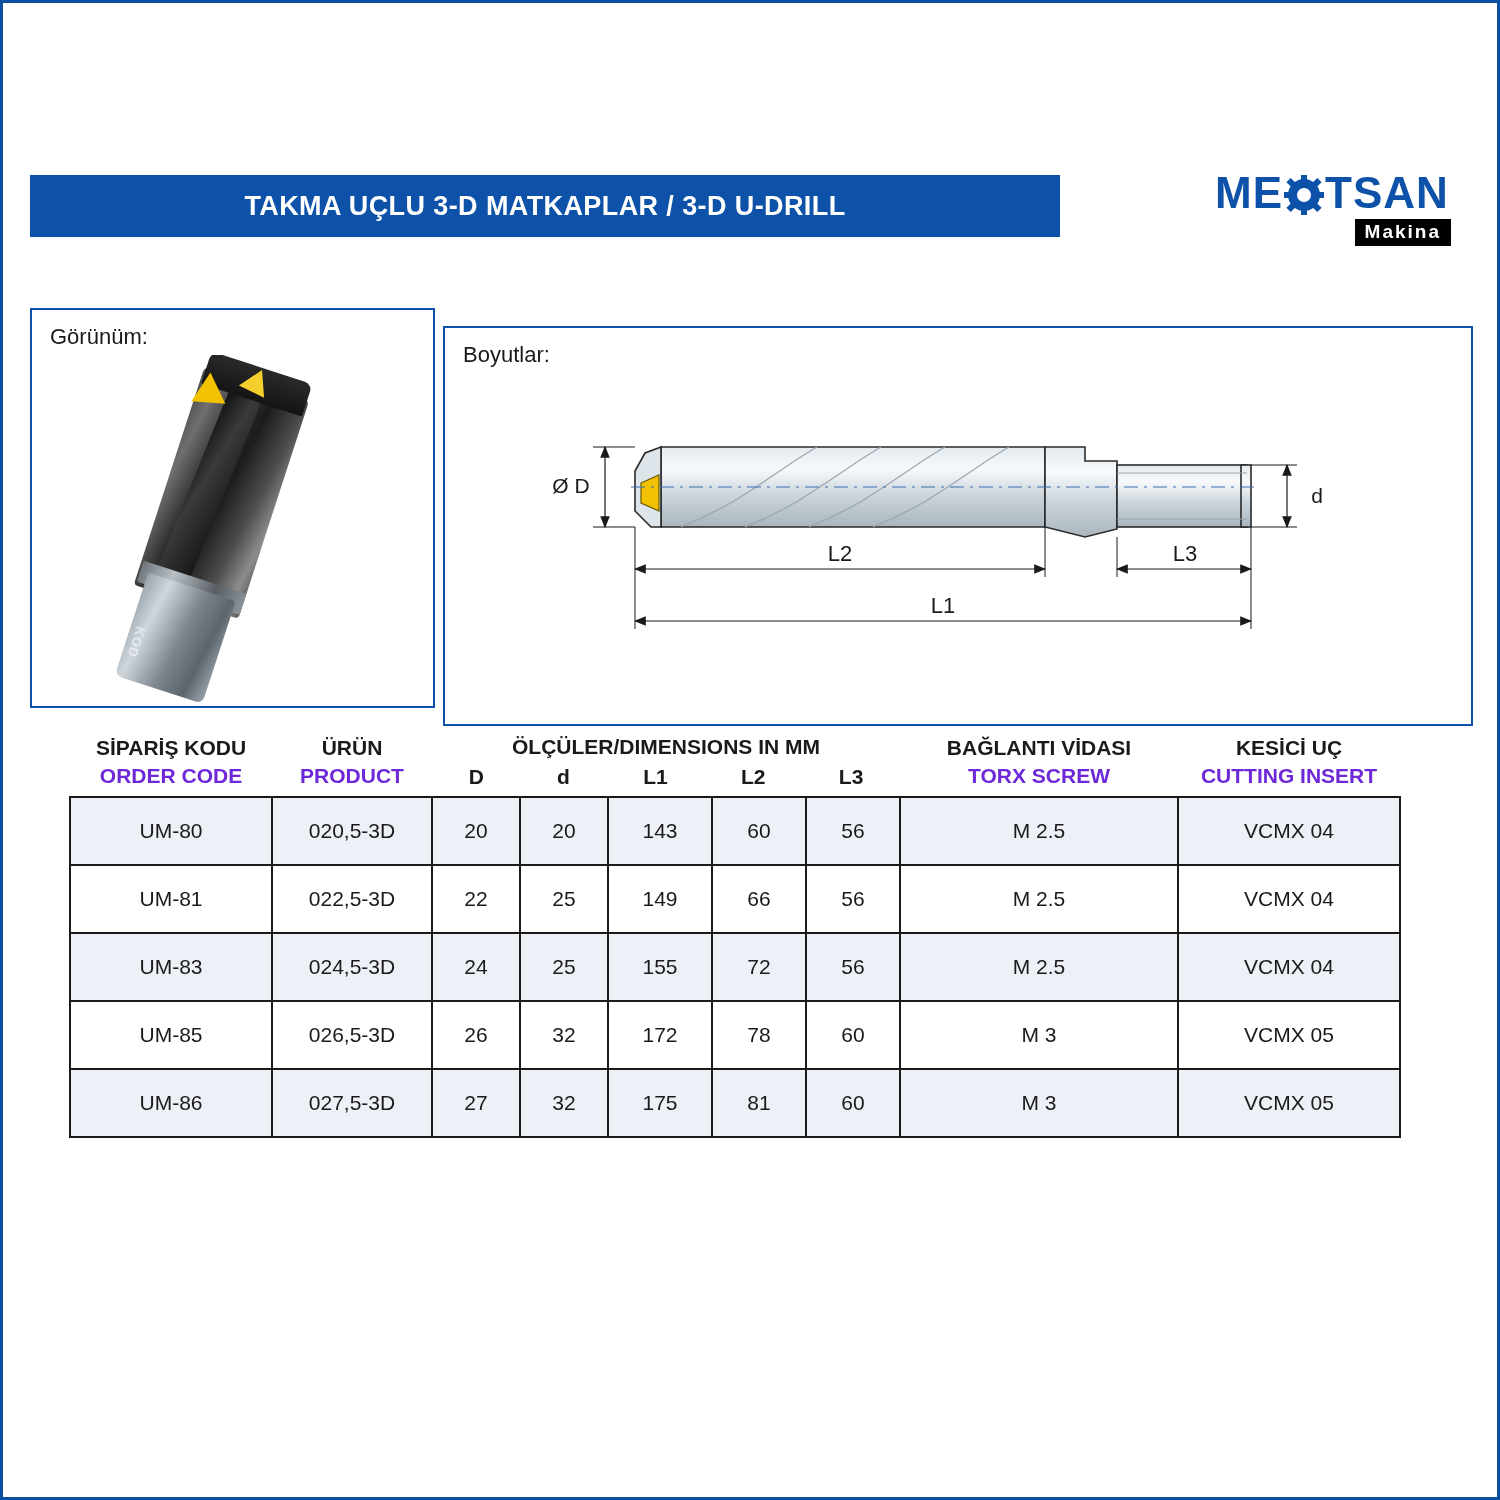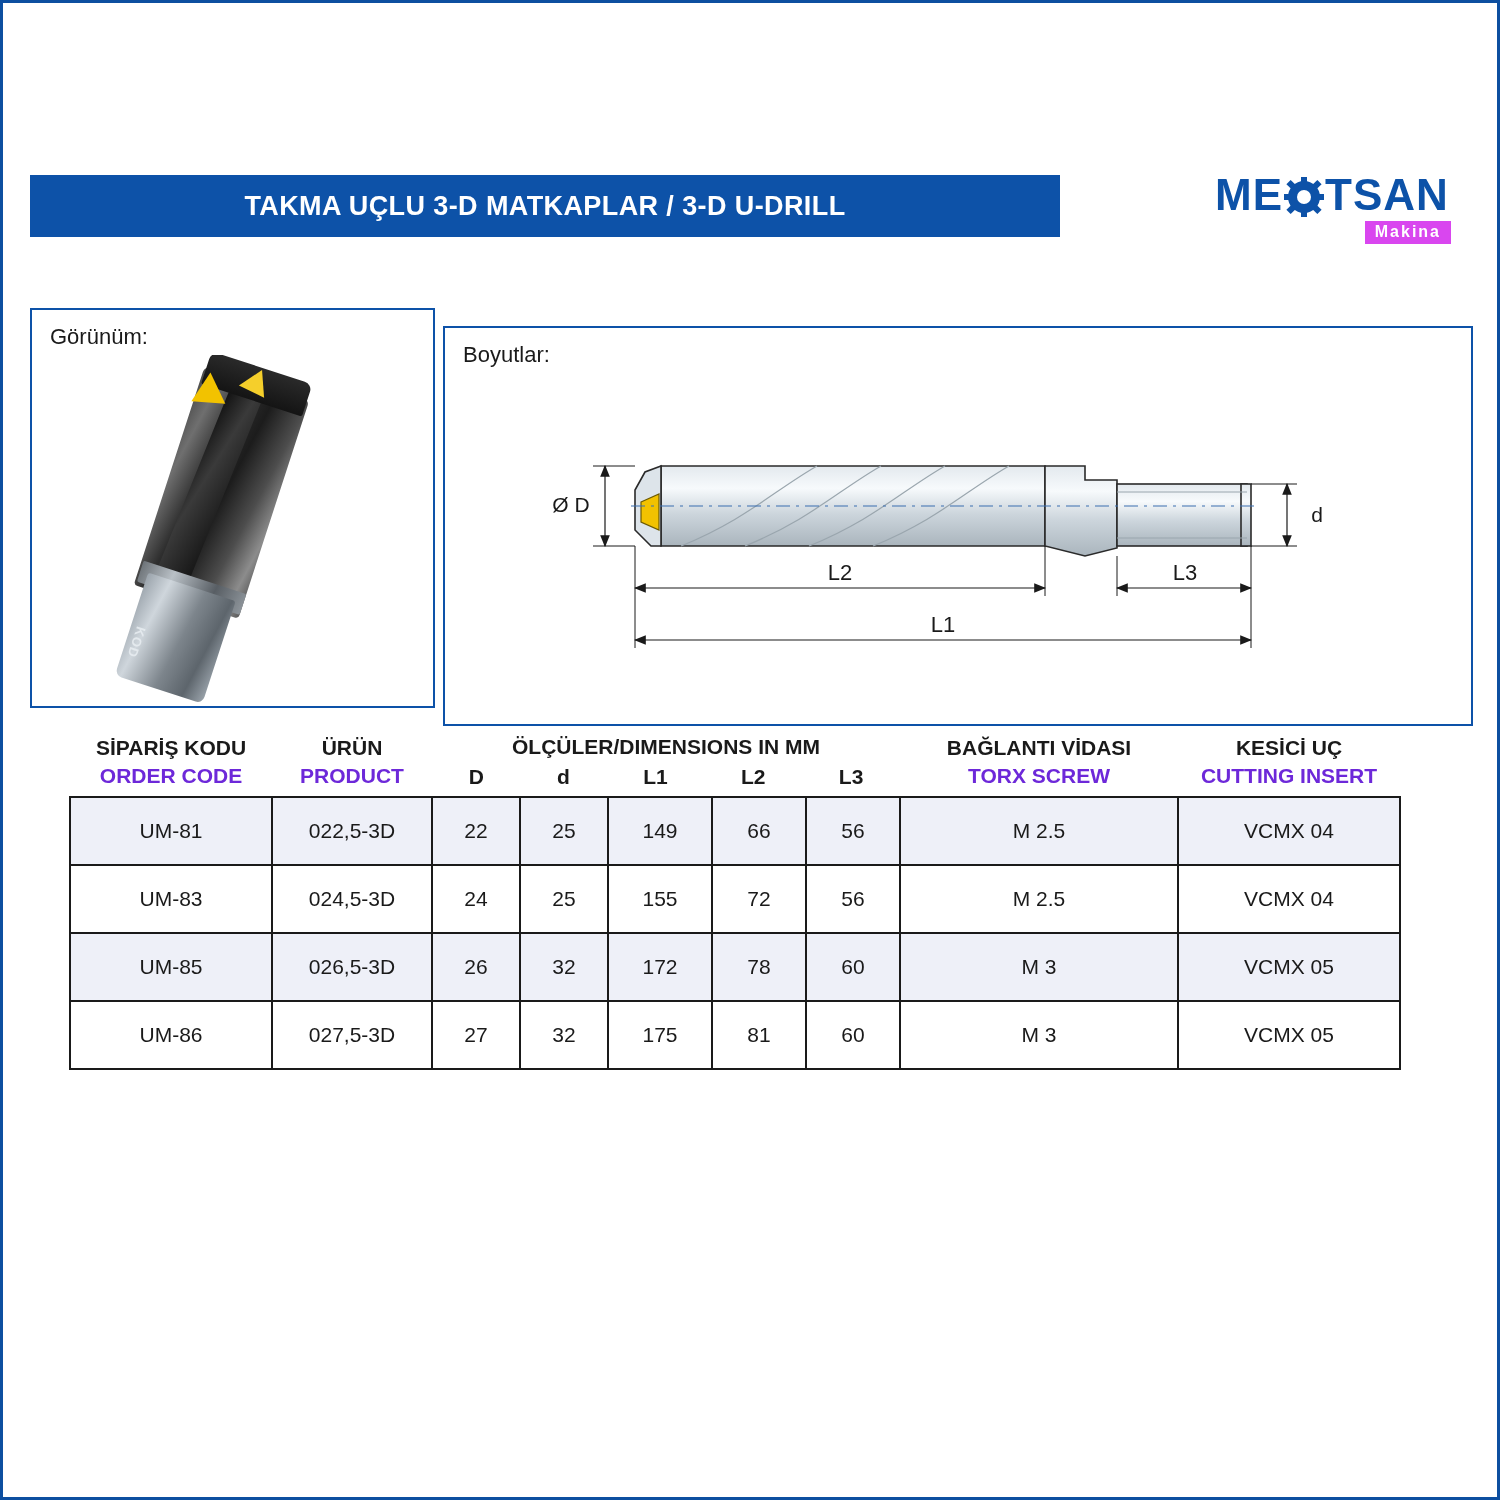--- a/index.html
+++ b/index.html
@@ -51,23 +51,23 @@
   .logo-gear {
     display: inline-block;
     width: 40px; height: 40px;
     position: relative;
     margin: 0 1px;
     transform: translateY(2px);
   }
   .logo-gear svg { display:block; width:40px; height:40px; }
   .logo-sub {
     margin-top: 4px;
-    background: #d946ef;
+    background: #000000;
     color: #ffffff;
-    font-size: 16px;
+    font-size: 19px;
     font-weight: bold;
     letter-spacing: 2px;
     padding: 2px 10px 3px 10px;
     align-self: flex-end;
     margin-right: 6px;
   }
 
   
   .panel {
     position: absolute;
@@ -160,21 +160,21 @@
     font-weight: bold;
     letter-spacing: 1px;
     transform: rotate(90deg);
     transform-origin: left top;
     opacity: .85;
   }
 
   
   .dwg {
     position: absolute;
-    left: 0; top: 52px;
+    left: 0; top: 33px;
     width: 902px; height: 356px;
   }
 
   
   .table-wrap {
     position: absolute;
     left: 66px; top: 730px;
     width: 1116px;
   }
   table.spec {
@@ -377,20 +377,31 @@
             <div class="tr">BAĞLANTI VİDASI</div>
             <div class="en">TORX SCREW</div>
           </th>
           <th>
             <div class="tr">KESİCİ UÇ</div>
             <div class="en">CUTTING INSERT</div>
           </th>
         </tr>
       </thead>
       <tbody>
+          <tr>
+            <td>UM-80</td>
+            <td>020,5-3D</td>
+            <td>20</td>
+            <td>20</td>
+            <td>143</td>
+            <td>60</td>
+            <td>56</td>
+            <td>M 2.5</td>
+            <td>VCMX 04</td>
+          </tr>
           <tr>
             <td>UM-81</td>
             <td>022,5-3D</td>
             <td>22</td>
             <td>25</td>
             <td>149</td>
             <td>66</td>
             <td>56</td>
             <td>M 2.5</td>
             <td>VCMX 04</td>

